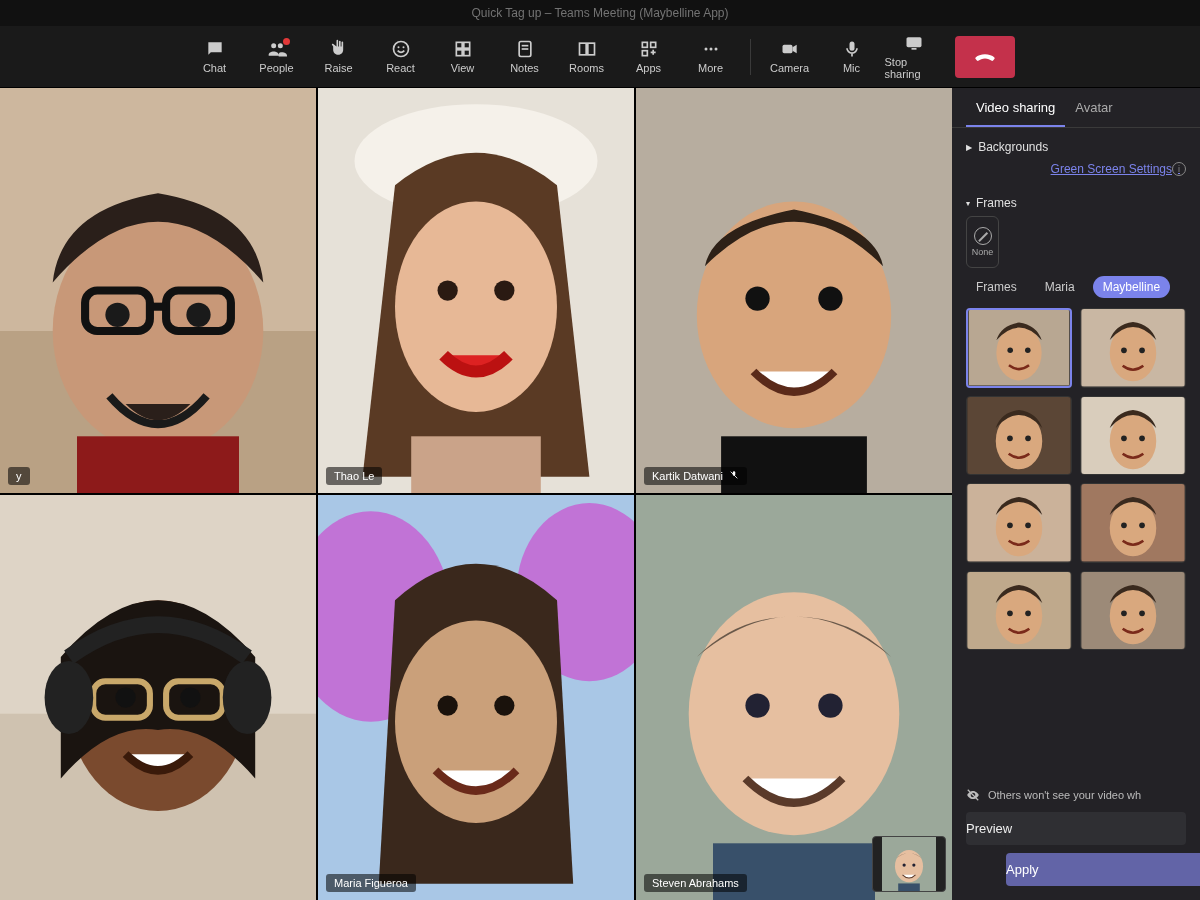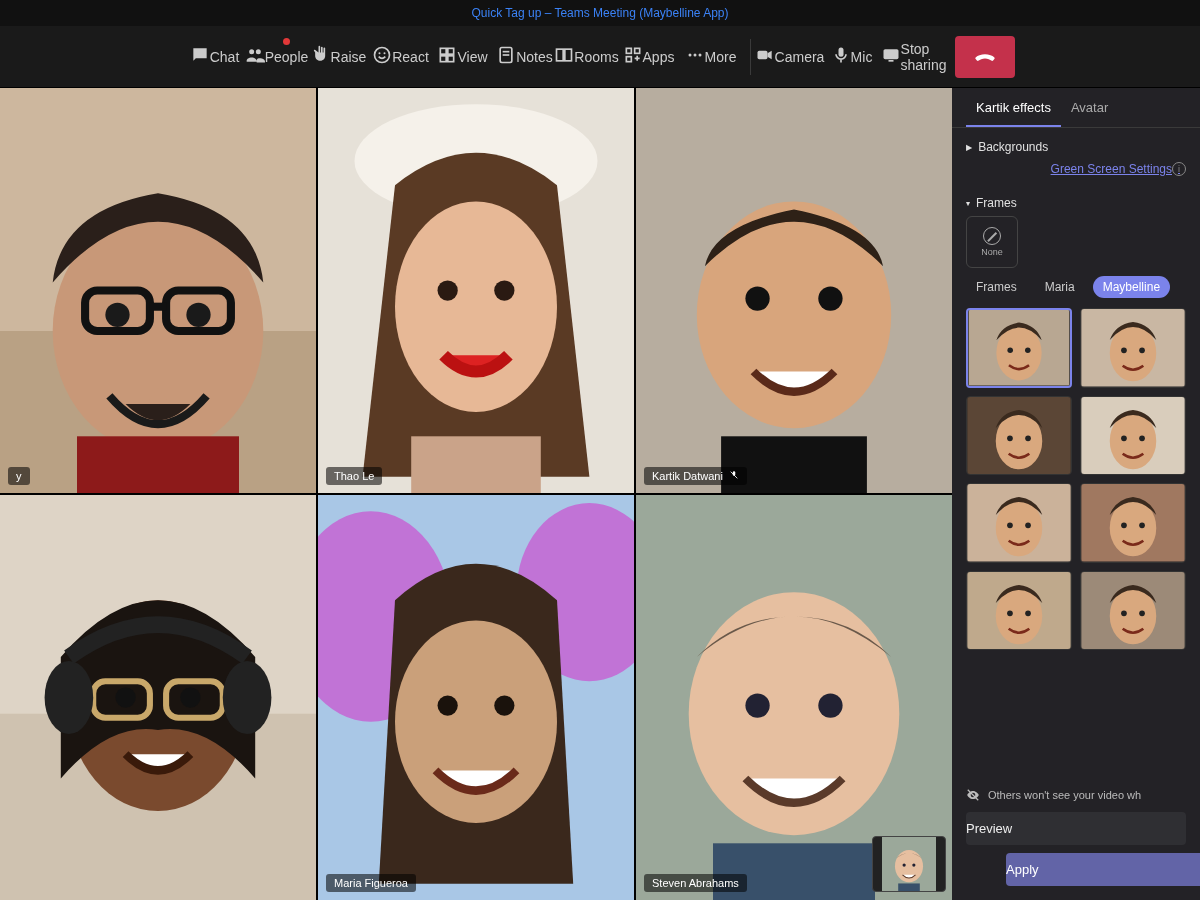--- a/index.html
+++ b/index.html
@@ -4,33 +4,33 @@
 <style>
 * { margin: 0; padding: 0; box-sizing: border-box; }
 body {
   width: 1200px; height: 900px;
   background: #1f1f1f;
   font-family: "Segoe UI", Arial, sans-serif;
   color: #e6e6e6;
   overflow: hidden;
 }
 .titlebar {
-  height: 26px; background: #111; color: #3b82f6;
+  height: 26px; background: #111; color: #737373;
   font-size: 12px; text-align: center; line-height: 26px;
 }
 .toolbar {
   height: 62px; background: #1a1a1a; display: flex;
   align-items: center; justify-content: center; gap: 4px;
   border-bottom: 1px solid #000;
 }
 .toolbar-group { display: flex; gap: 4px; }
 .tool-btn {
-  display: flex; flex-direction: row; align-items: center;
+  display: flex; flex-direction: column; align-items: center;
   justify-content: center; width: 58px; height: 50px;
-  color: #ccc; font-size: 14px; cursor: pointer;
+  color: #ccc; font-size: 11px; cursor: pointer;
   border-radius: 4px; position: relative;
 }
 .tool-btn svg, .tool-btn .ic { width: 20px; height: 20px; margin-bottom: 3px; }
 .tool-sep { width: 1px; height: 36px; background: #3a3a3a; margin: 0 6px; }
 .badge-dot {
   position: absolute; top: 6px; right: 16px;
   width: 7px; height: 7px; background: #e23838; border-radius: 50%;
 }
 .leave-btn {
   background: #c4314b; color: #fff; width: 60px; height: 42px;
@@ -66,21 +66,21 @@
 }
 .stab.active { color: #fff; border-bottom-color: #7b83eb; }
 .side-body { flex: 1; overflow-y: auto; padding: 12px 14px; font-size: 12px; }
 .sect { margin-bottom: 12px; }
 .sect-hdr { display: flex; align-items: center; gap: 6px; color: #e0e0e0; cursor: pointer; margin-bottom: 6px; }
 .sect-hdr .caret { font-size: 8px; }
 .link-row { display: flex; align-items: center; justify-content: flex-end; color: #7b83eb; font-size: 12px; padding: 2px 0 8px 14px; text-decoration: underline; }
 .info-ico { width: 14px; height: 14px; border: 1px solid #888; border-radius: 50%; color: #888; font-size: 9px; text-align: center; line-height: 12px; }
 .none-chip {
   display: inline-flex; flex-direction: column; align-items: center;
-  justify-content: center; width: 52px; height: 52px;
+  justify-content: center; width: 33px; height: 52px;
   border: 1px solid #444; border-radius: 6px; color: #aaa;
   font-size: 9px; gap: 2px; cursor: pointer;
 }
 .none-chip .ring { width: 18px; height: 18px; border: 1.5px solid #aaa; border-radius: 50%; position: relative; }
 .none-chip .ring::after { content: ""; position: absolute; left: 2px; right: 2px; top: 50%; height: 1.5px; background: #aaa; transform: rotate(-45deg); }
 .chip-row { display: flex; gap: 8px; margin: 8px 0 10px; }
 .chip {
   font-size: 12px; padding: 4px 10px; border-radius: 12px;
   color: #ccc; cursor: pointer; background: transparent;
 }
@@ -326,21 +326,21 @@
         </div></div>
       <div class="tile"><svg class="face" viewBox="0 0 100 100" preserveAspectRatio="xMidYMid slice">
           <use href="#face-f"></use>
         </svg><div class="nametag">
           <span>Steven Abrahams</span>
         </div></div>
     </div>
 
   <div class="side">
     <div class="side-tabs" id="side-tabs">
-        <div class="stab active">Kartik effects</div>
+        <div class="stab active">Video sharing</div>
         <div class="stab">Avatar</div>
       </div>
     <div class="side-body">
       <div class="sect">
         <div class="sect-hdr">
           <span class="caret">▶</span>
           <span>Backgrounds</span>
         </div>
         <div class="link-row">
           <span>Green Screen Settings</span>

